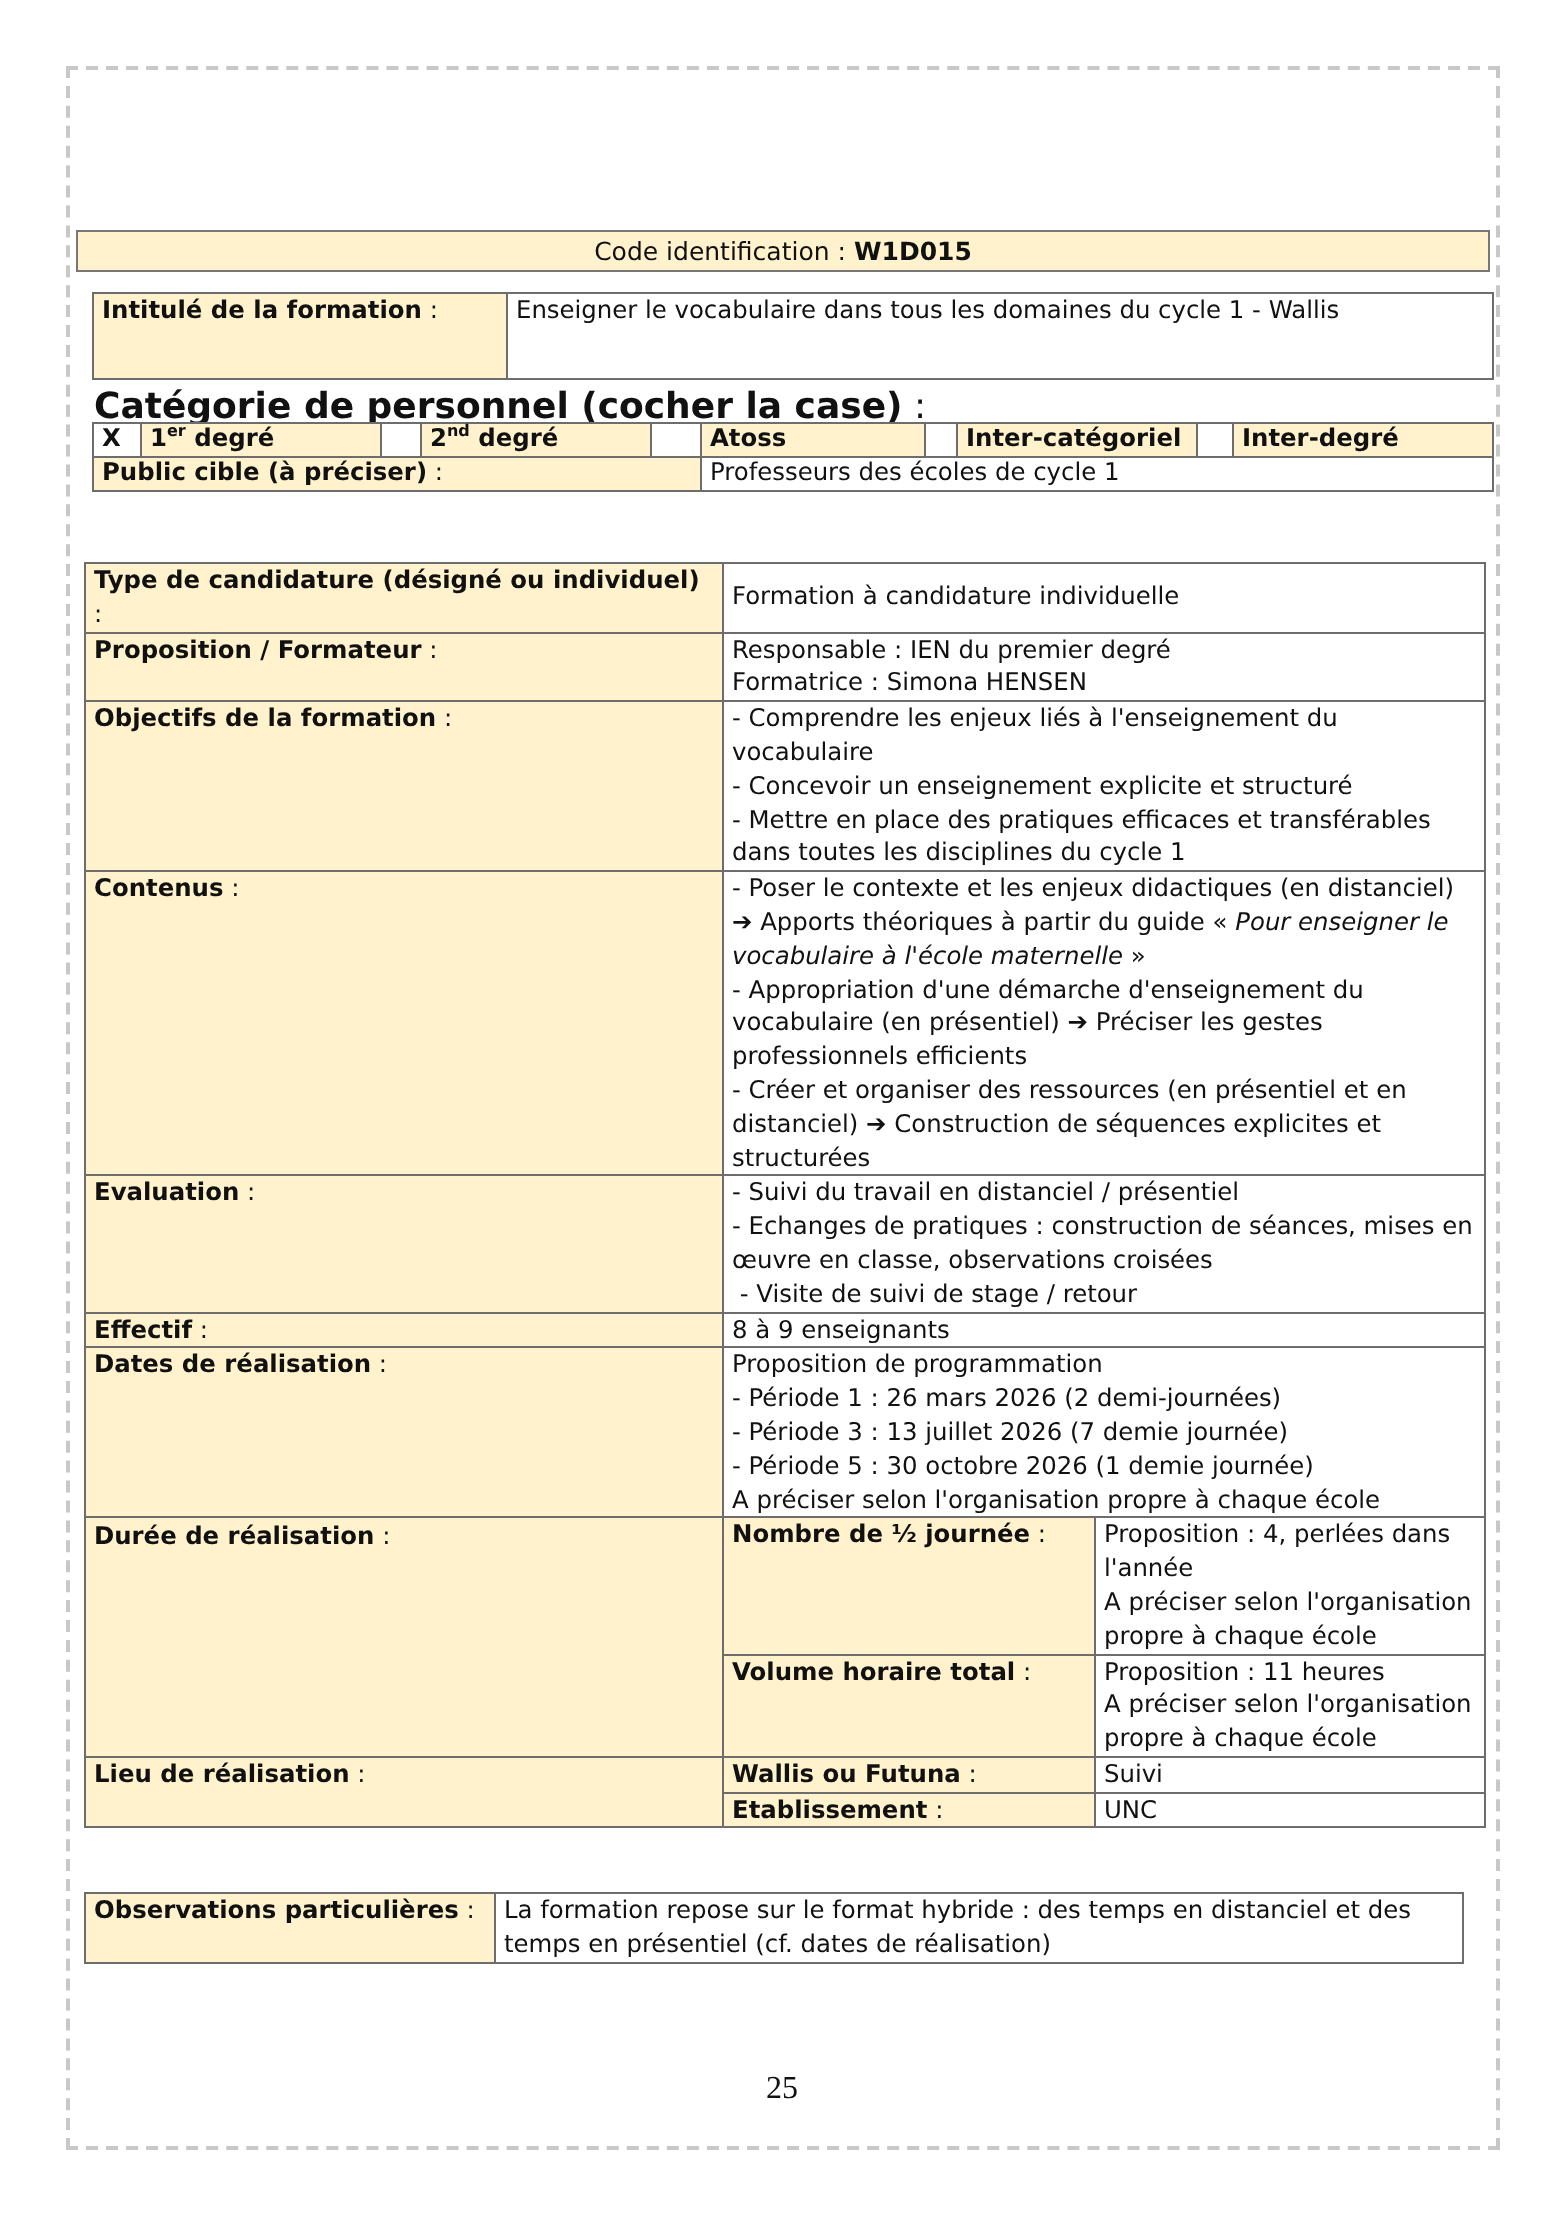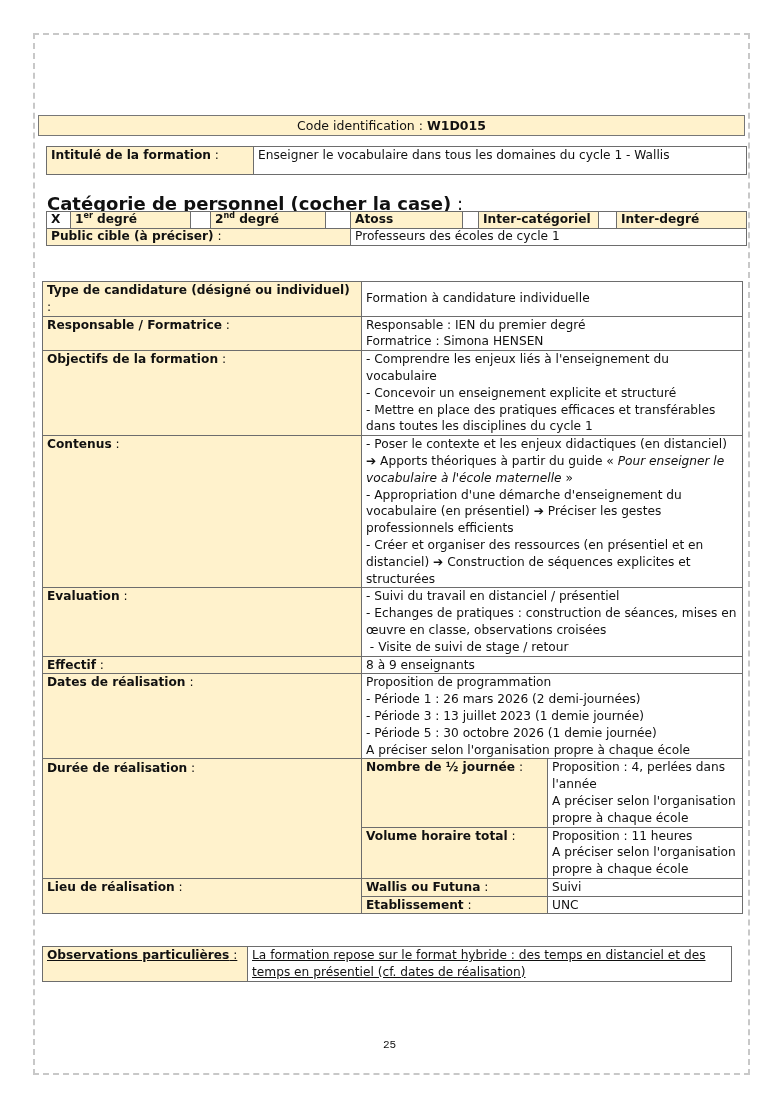--- a/index.html
+++ b/index.html
@@ -18,43 +18,43 @@
   table { border-collapse: collapse; position: absolute; table-layout: fixed; }
   td { border: 1px solid #6d6d6d; vertical-align: top; padding: 0 4px; }
 
   .code-bar {
     position: absolute; left: 38px; top: 115px; width: 707px; height: 21px;
     border: 1px solid #777; background: #fff2cc;
     text-align: center; font-size: 12.5px; line-height: 19px;
   }
 
   .intitule { left: 46px; top: 146px; width: 700px; }
-  .intitule td { height: 28px; }
+  .intitule td { height: 43px; }
 
   .section-title {
     position: absolute; left: 47px; font-size: 18px; font-weight: bold; 
   }
   .section-title .colon { font-weight: normal; text-decoration: none; }
 
   .cat { left: 46px; top: 211px; width: 700px; }
   .cat td { height: 17px; line-height: 15px; padding: 0 4px; font-weight: bold; }
   .cat td.plain { font-weight: normal; }
   sup { font-size: 8px; line-height: 0; }
 
   .main { left: 42px; top: 281px; width: 700px; }
   .main td { line-height: 16.8px; }
   .main .label { font-weight: bold; }
   .main .label .colon { font-weight: normal; }
   .main .sublabel { font-weight: bold; margin-top: 40px; }
   .main .sublabel .colon { font-weight: normal; }
 
   .obs { left: 42px; top: 946px; width: 689px; }
-  .obs td { line-height: 16.8px; text-decoration: underline; }
-
-  .page-num { position: absolute; left: 383px; top: 1037px; font-family: Liberation Mono, monospace; font-size: 11px; }
+  .obs td { line-height: 16.8px; }
+
+  .page-num { position: absolute; left: 383px; top: 1037px; font-family: Liberation Serif, serif; font-size: 16px; }
   .italic { font-style: italic; }
   .line { display: block; }
 </style>
 </head>
 <body>
 
 <div class="page-border"></div>
 
 <div class="code-bar">
   <span>Code identification</span><span> :</span>
@@ -118,21 +118,21 @@
       <col style="width:195px">
     </colgroup>
 
   <tbody>
       <tr>
     <td class="beige label" style="height:34px"><span>Type de candidature (désigné ou individuel)</span><span class="colon"> :</span></td>
     <td class="white" colspan="2" style="vertical-align:middle"><span>Formation à candidature individuelle</span></td>
   </tr>
 
   <tr>
-    <td class="beige label"><span>Responsable / Formatrice</span><span class="colon"> :</span></td>
+    <td class="beige label"><span>Proposition / Formateur</span><span class="colon"> :</span></td>
     <td class="white" colspan="2">
       <span class="line">Responsable : IEN du premier degré</span>
       <span class="line">Formatrice : Simona HENSEN</span>
     </td>
   </tr>
 
   <tr>
     <td class="beige label"><span>Objectifs de la formation</span><span class="colon"> :</span></td>
     <td class="white" colspan="2">
       <span class="line">- Comprendre les enjeux liés à l'enseignement du vocabulaire</span>
@@ -162,21 +162,21 @@
   <tr>
     <td class="beige label"><span>Effectif</span><span class="colon"> :</span></td>
     <td class="white" colspan="2"><span>8 à 9 enseignants</span></td>
   </tr>
 
   <tr>
     <td class="beige label"><span>Dates de réalisation</span><span class="colon"> :</span></td>
     <td class="white" colspan="2">
       <span class="line">Proposition de programmation</span>
       <span class="line">- Période 1 : 26 mars 2026 (2 demi-journées)</span>
-      <span class="line">- Période 3 : 13 juillet 2023 (1 demie journée)</span>
+      <span class="line">- Période 3 : 13 juillet 2026 (7 demie journée)</span>
       <span class="line">- Période 5 : 30 octobre 2026 (1 demie journée)</span>
       <span class="line">A préciser selon l'organisation propre à chaque école</span>
     </td>
   </tr>
 
   <tr>
     <td class="beige label" rowspan="2" style="vertical-align:middle; padding-bottom:100px;margin-left:45px;"><span>Durée de réalisation</span><span class="colon"> :</span></td>
     <td class="beige sublabel"><span>Nombre de ½ journée</span><span class="colon"> :</span></td>
     <td class="white">
       <span class="line">Proposition : 4, perlées dans l'année</span>

